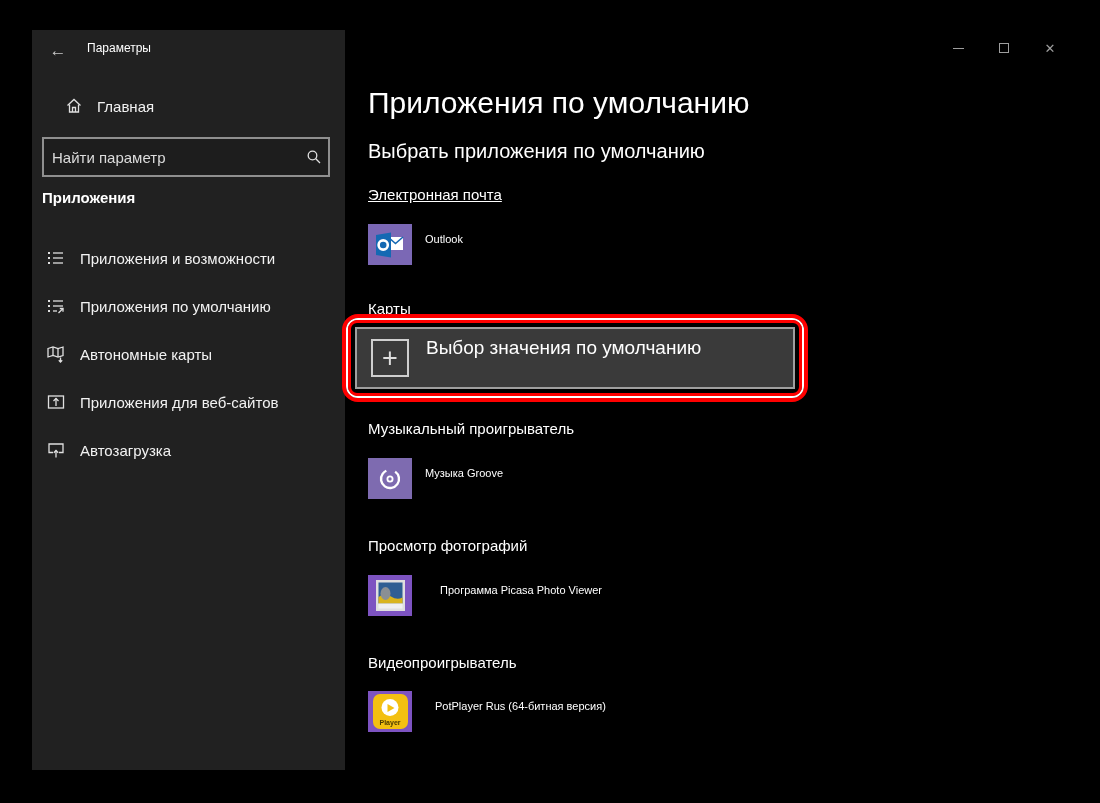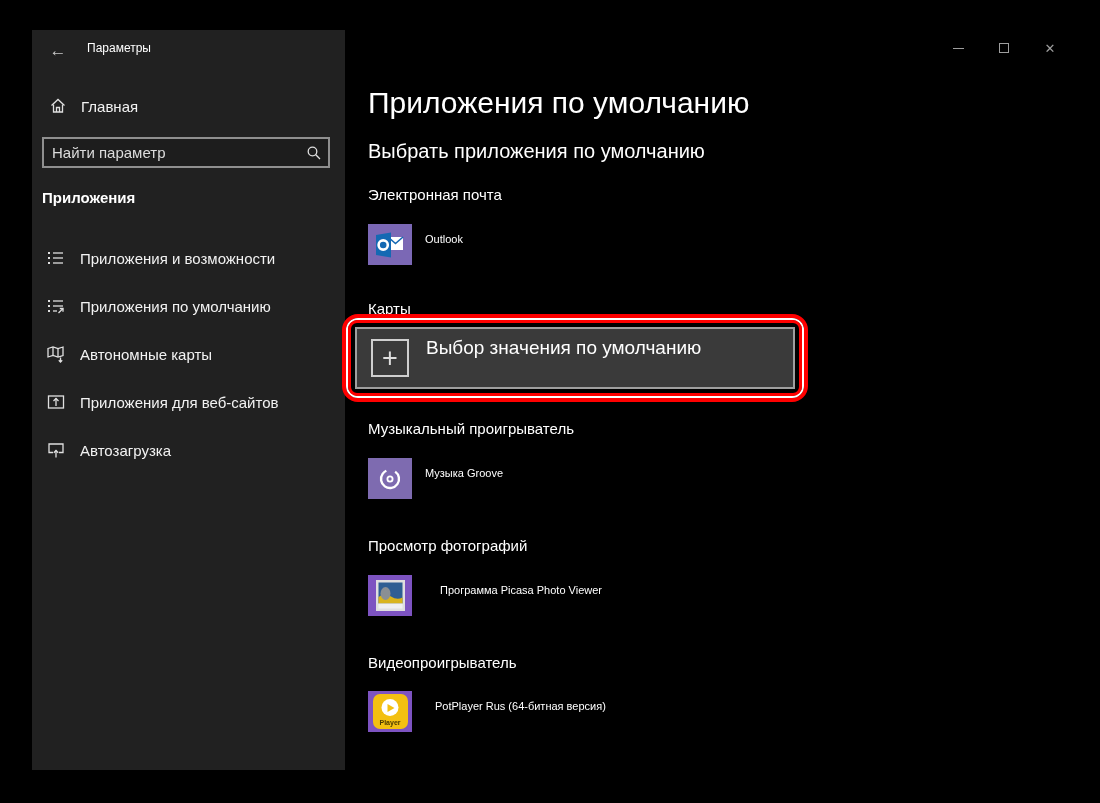--- a/index.html
+++ b/index.html
@@ -22,26 +22,26 @@
     width: 32px; height: 30px;
     display: flex; align-items: center; justify-content: center;
     color: #c8c8c8; font-size: 17px;
   }
   .app-title {
     position: absolute; left: 55px; top: 11px;
     font-size: 12px; font-weight: 400; color: #fff;
   }
   .home-row {
     position: absolute; left: 0; top: 58px; width: 100%; height: 36px;
-    display: flex; align-items: center; padding-left: 16px; gap: 13px;
+    display: flex; align-items: center; padding-left: 32px; gap: 13px;
     font-size: 15px; color: #f2f2f2;
   }
   .search-box {
     position: absolute; left: 10px; top: 107px;
-    width: 288px; height: 31px;
+    width: 288px; height: 40px;
     border: 2px solid #8f8f8f; background: #1d1d1d;
     display: flex; align-items: center;
   }
   .search-box input {
     flex: 1; min-width: 0;
     background: transparent; border: none; outline: none;
     color: #e8e8e8; font-size: 15px; padding: 0 8px;
     font-family: inherit;
   }
   .search-box input::placeholder { color: #dcdcdc; opacity: 1; }
@@ -79,21 +79,21 @@
   
   .page-title {
     position: absolute; left: 368px; top: 86px;
     font-size: 30px; font-weight: 300; color: #fff;
   }
   .section-title {
     position: absolute; left: 368px; top: 140px;
     font-size: 20px; font-weight: 400; color: #fff;
   }
   .cat { position: absolute; left: 368px; font-size: 15px; color: #fff; }
-  .cat-email  { top: 186px; }
+  .cat-email  { top: 186px; text-decoration: underline; }
   .cat-maps   { top: 300px; text-align: right; }
   .cat-music  { top: 420px; }
   .cat-photos { top: 537px; }
   .cat-video  { top: 654px; }
   .app-row {
     position: absolute; left: 368px;
     display: flex; align-items: flex-start; gap: 13px;
   }
   .row-email  { top: 224px; }
   .row-music  { top: 458px; }

